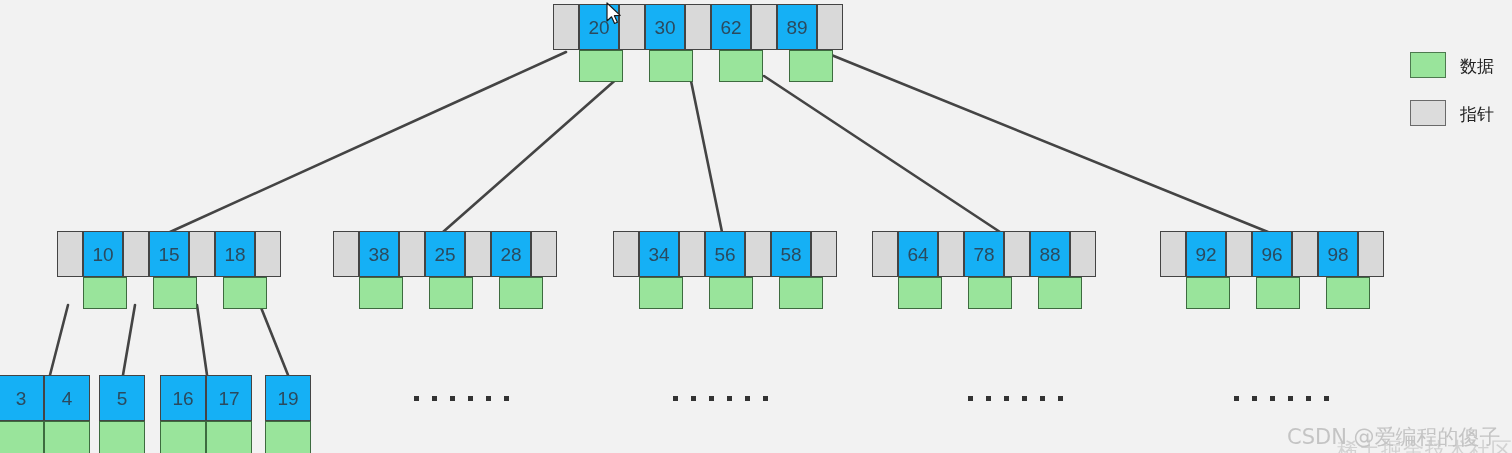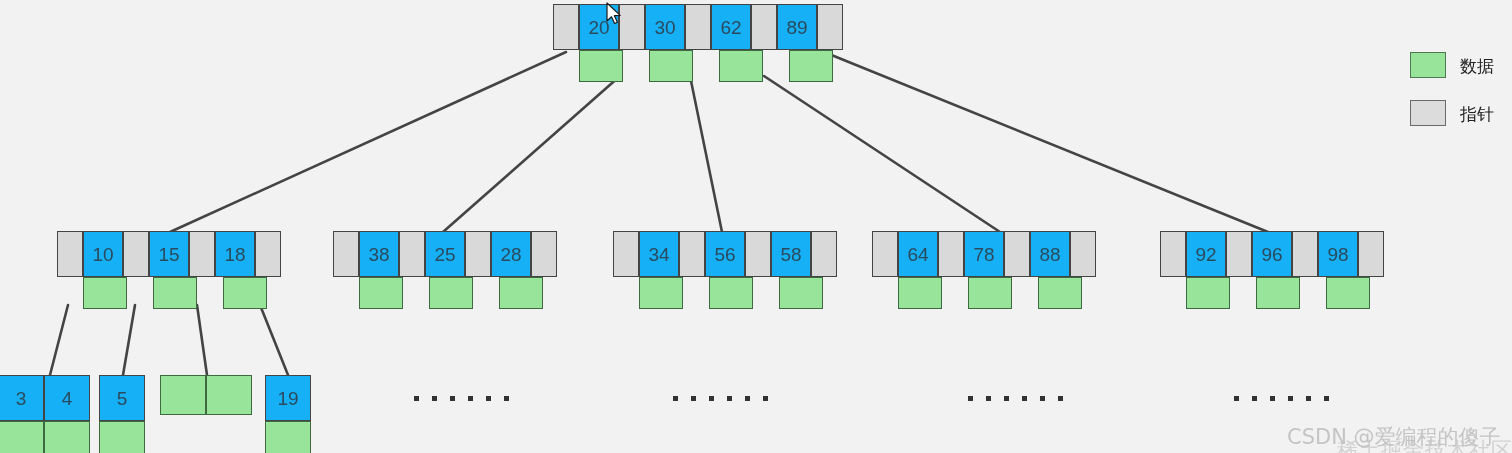--- a/index.html
+++ b/index.html
@@ -330,20 +330,24 @@
   <div class="node leaf" id="leaf-node-2" style="left:99px; top:375px;">
     <div class="node-row">
       <div class="cell key">5</div>
     </div>
     <div class="data-row">
       <div class="cell data"></div>
     </div>
   </div>
 
   <div class="node leaf" id="leaf-node-3" style="left:160px; top:375px;">
+    <div class="node-row">
+      <div class="cell key">16</div>
+      <div class="cell key">17</div>
+    </div>
     <div class="data-row">
       <div class="cell data"></div>
       <div class="cell data"></div>
     </div>
   </div>
 
   <div class="node leaf" id="leaf-node-4" style="left:265px; top:375px;">
     <div class="node-row">
       <div class="cell key">19</div>
     </div>

